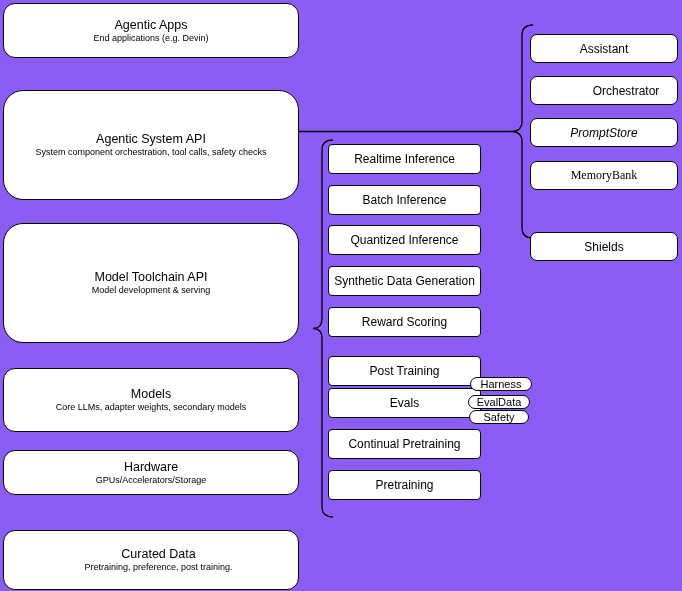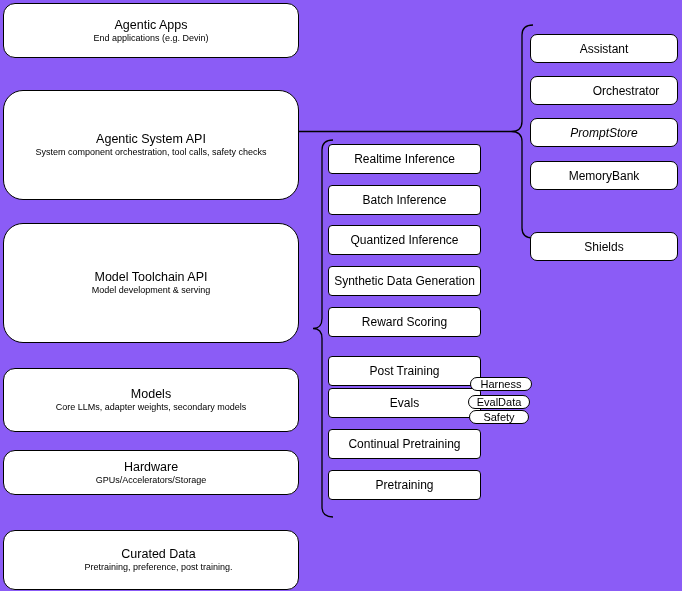--- a/index.html
+++ b/index.html
@@ -137,20 +137,20 @@
 
   <div class="node right-node" style="top:34px;">
     <span>Assistant</span>
   </div>
   <div class="node right-node" style="top:76px;padding-left:44px;">
     <span>Orchestrator</span>
   </div>
   <div class="node right-node" style="top:118px;font-style:italic;">
     <span>PromptStore</span>
   </div>
-  <div class="node right-node" style="top:161px;">
+  <div class="node right-node" style="top:161px;font-family:Liberation Serif, serif;">
     <span>MemoryBank</span>
   </div>
   <div class="node right-node" style="top:204px;margin-top:28px;">
     <span>Shields</span>
   </div>
 
 </div>
 
 </body></html>

